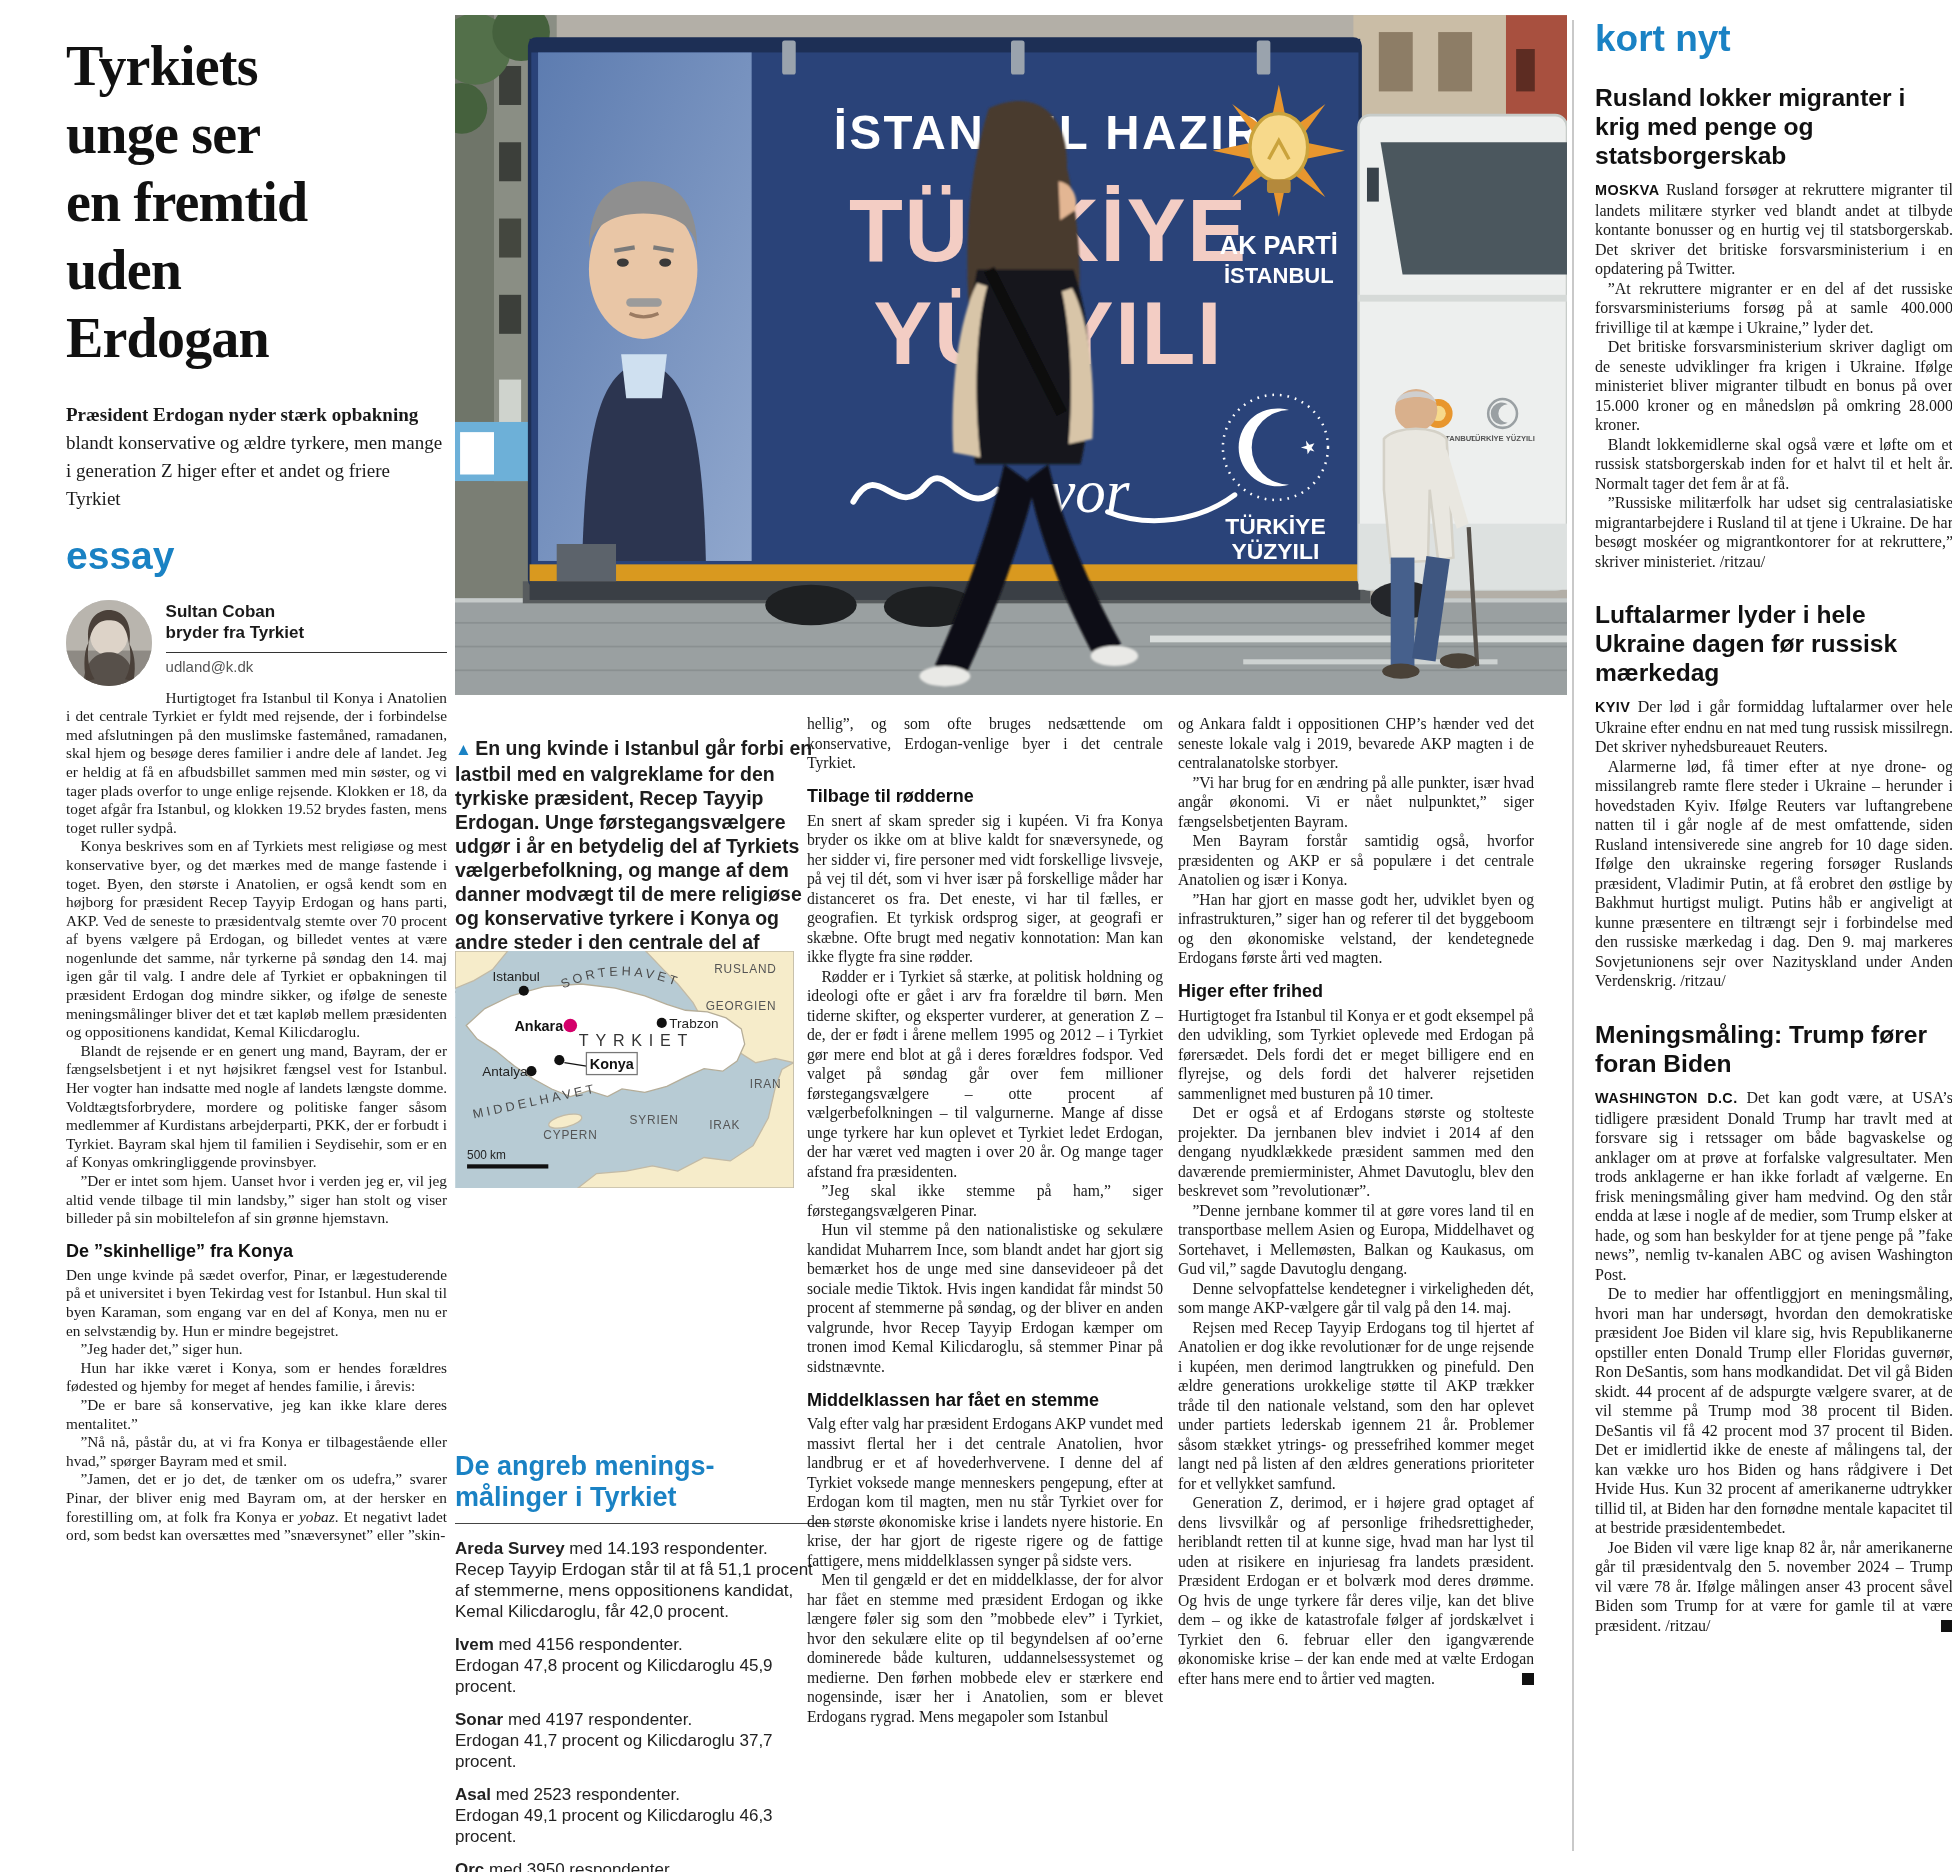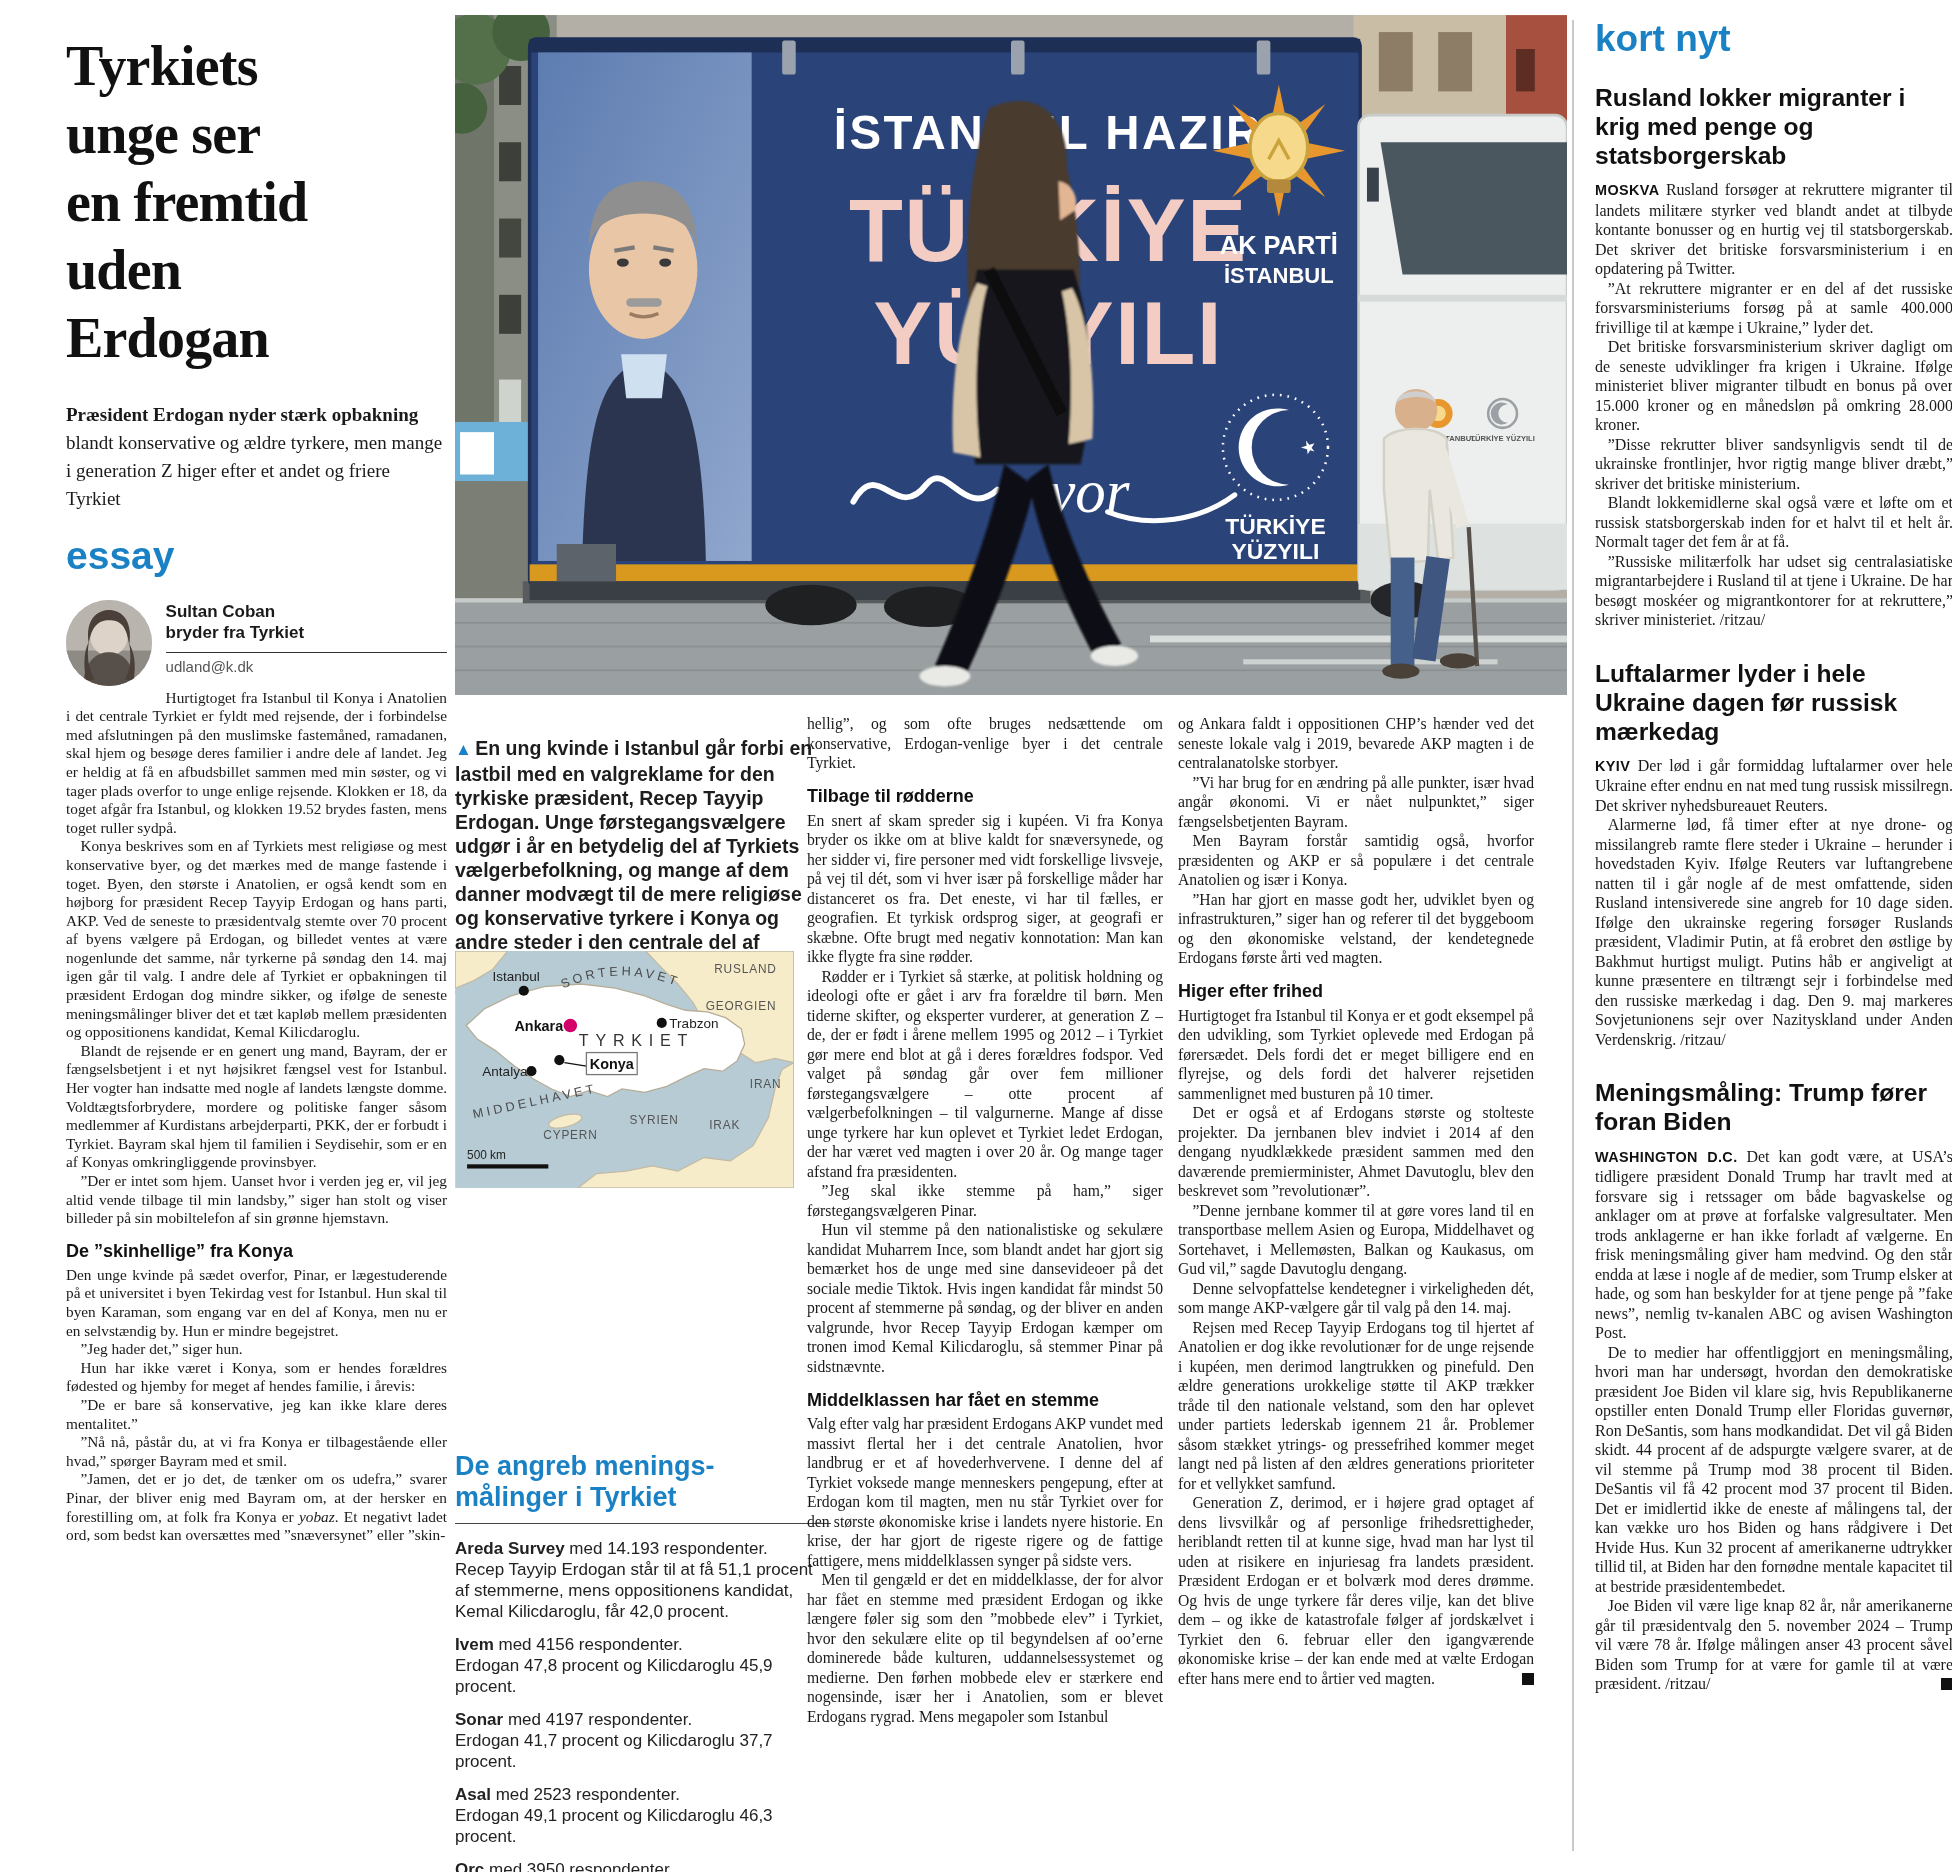--- a/index.html
+++ b/index.html
@@ -383,21 +383,20 @@
 
   <div class="col5" data-name="shorts-column">
     <h2 class="shorts-title" data-name="shorts-section-title">kort nyt</h2>
     <div data-name="shorts-items">
         <div class="short-item" data-name="shorts-item">
           <h3 class="short-headline" data-name="shorts-headline">Rusland lokker migranter i krig med penge og statsborgerskab</h3>
           <div class="short-body" data-name="shorts-body">
             <p class="body-p flush" data-name="shorts-paragraph"><span class="dateline" data-name="dateline">MOSKVA</span>  Rusland forsøger at rekruttere migranter til landets militære styrker ved blandt andet at tilbyde kontante bonusser og en hurtig vej til statsborgerskab. Det skriver det britiske forsvarsministerium i en opdatering på Twitter.</p>
             <p class="body-p" data-name="shorts-paragraph">”At rekruttere migranter er en del af det russiske forsvarsministeriums forsøg på at samle 400.000 frivillige til at kæmpe i Ukraine,” lyder det.</p>
             <p class="body-p" data-name="shorts-paragraph">Det britiske forsvarsministerium skriver dagligt om de seneste udviklinger fra krigen i Ukraine. Ifølge ministeriet bliver migranter tilbudt en bonus på over 15.000 kroner og en månedsløn på omkring 28.000 kroner.</p>
-            <p class="body-p" data-name="shorts-paragraph">”Disse rekrutter bliver sandsynligvis sendt til de ukrainske frontlinjer, hvor rigtig mange bliver dræbt,” skriver det britiske ministerium.</p>
             <p class="body-p" data-name="shorts-paragraph">Blandt lokkemidlerne skal også være et løfte om et russisk statsborgerskab inden for et halvt til et helt år. Normalt tager det fem år at få.</p>
             <p class="body-p" data-name="shorts-paragraph">”Russiske militærfolk har udset sig centralasiatiske migrantarbejdere i Rusland til at tjene i Ukraine. De har besøgt moskéer og migrantkontorer for at rekruttere,” skriver ministeriet. /ritzau/</p>
           </div>
         </div>
         <div class="short-item" data-name="shorts-item">
           <h3 class="short-headline" data-name="shorts-headline">Luftalarmer lyder i hele Ukraine dagen før russisk mærkedag</h3>
           <div class="short-body" data-name="shorts-body">
             <p class="body-p flush" data-name="shorts-paragraph"><span class="dateline" data-name="dateline">KYIV</span>  Der lød i går formiddag luftalarmer over hele Ukraine efter endnu en nat med tung russisk missilregn. Det skriver nyhedsbureauet Reuters.</p>
             <p class="body-p" data-name="shorts-paragraph">Alarmerne lød, få timer efter at nye drone- og missilangreb ramte flere steder i Ukraine – herunder i hovedstaden Kyiv. Ifølge Reuters var luftangrebene natten til i går nogle af de mest omfattende, siden Rusland intensiverede sine angreb for 10 dage siden. Ifølge den ukrainske regering forsøger Ruslands præsident, Vladimir Putin, at få erobret den østlige by Bakhmut hurtigst muligt. Putins håb er angiveligt at kunne præsentere en tiltrængt sejr i forbindelse med den russiske mærkedag i dag. Den 9. maj markeres Sovjetunionens sejr over Nazityskland under Anden Verdenskrig. /ritzau/</p>
           </div>

